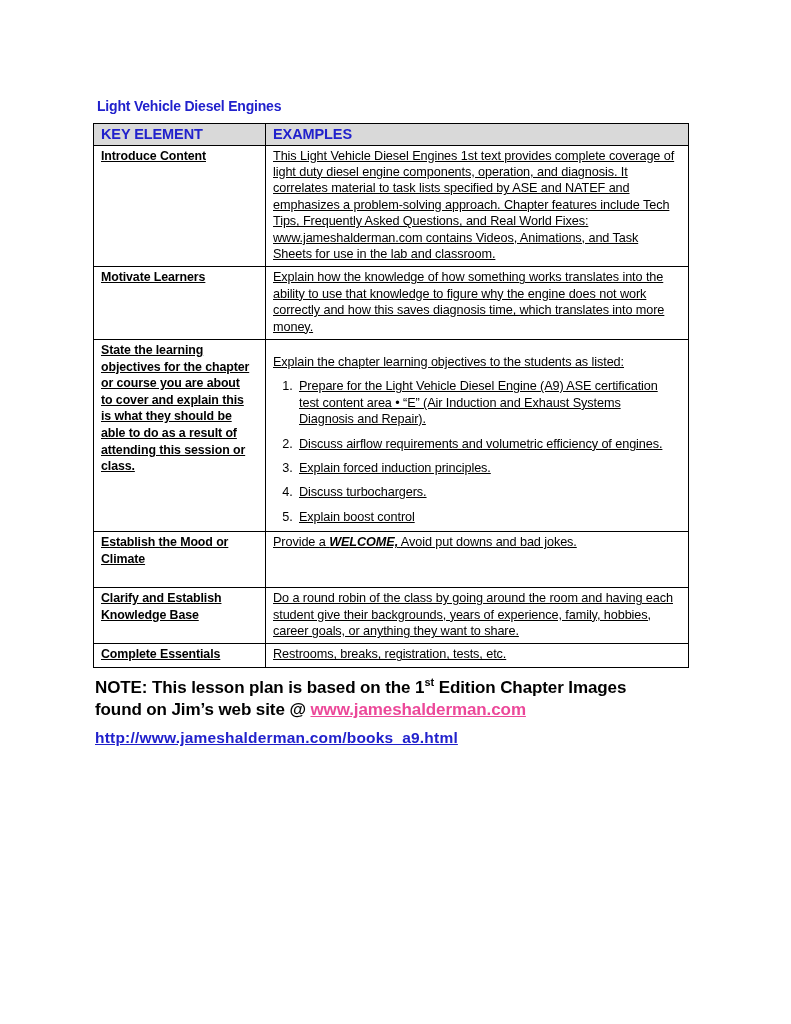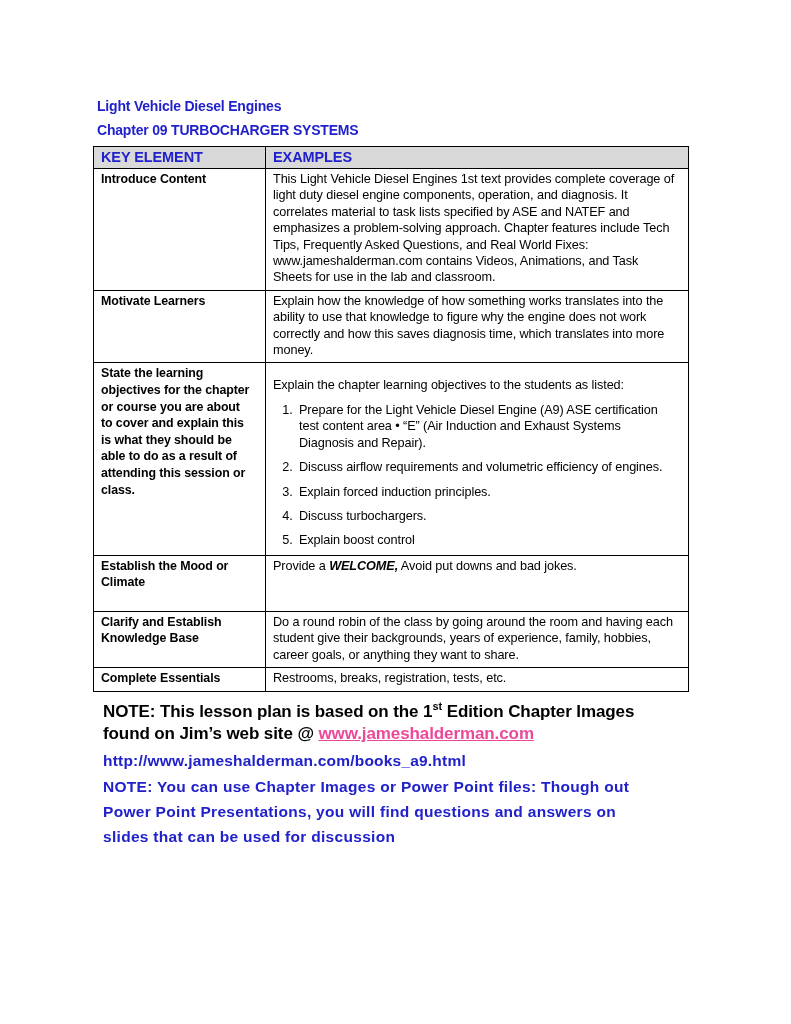--- a/index.html
+++ b/index.html
@@ -41,35 +41,36 @@
     color: #2121cc;
     font-size: 14.5px;
     padding: 2px 7px 3px 7px;
     letter-spacing: -0.1px;
   }
   td {
     font-size: 12.7px;
     line-height: 16.4px;
     padding: 2px 10px 4px 7px;
     letter-spacing: -0.1px;
+    text-decoration: underline;
   }
   td.key-cell { font-weight: bold; font-size: 12.4px; line-height: 16.6px; padding-right: 14px; }
   td.mood-cell { height: 56px; margin-top: 44px; }
   .welcome-em { font-style: italic; font-weight: bold; }
 
   ol.objectives {
     list-style-position: outside;
     margin: 0 0 2px 0;
     padding-left: 23px;
   }
   ol.objectives li { margin-top: 8px; padding-left: 3px; }
   .objectives-intro { display: block; margin-top: 12px; }
 
   
-  .footer-notes { margin-top: 3px; margin-left: 10px; }
+  .footer-notes { margin-top: 3px; margin-left: 2px; }
   .note1 {
     font-size: 17px;
     font-weight: bold;
     line-height: 22.5px;
     color: #000000;
     letter-spacing: -0.1px;
   }
   .note1 sup { font-size: 11px; }
   a.inline-link, .blue-link {
     color: #ec4899;
@@ -82,20 +83,21 @@
     line-height: 22px;
     margin-top: 3px;
     letter-spacing: 0.3px;
   }
   .link-cta { color: #2121cc; }
   .url-line {
     display: inline-block;
     font-size: 15.5px;
     font-weight: bold;
     color: #2121cc;
+    text-decoration: underline;
     margin-top: 7px;
     letter-spacing: 0.2px;
     cursor: pointer;
   }
   .note2 {
     font-size: 15.5px;
     font-weight: bold;
     color: #2121cc;
     line-height: 25px;
     margin-top: 4px;
@@ -104,21 +106,20 @@
     width: 620px;
   }
 </style>
 </head>
 <body>
 
 <div class="page">
 
   <div class="title-block">
     <div class="title-line">Light Vehicle Diesel Engines</div>
-    <div class="title-line">Chapter 09 TURBOCHARGER SYSTEMS</div>
   </div>
 
   <table class="lesson-table">
     <colgroup>
         <col class="key-col">
         <col>
       </colgroup>
     <thead>
       <tr>
         <th class="hdr">KEY ELEMENT</th>
@@ -163,18 +164,15 @@
       </tr>
     </tbody>
   </table>
 
   <div class="footer-notes">
     <div class="note1">
       <span>NOTE: This lesson plan is based on the 1</span><sup>st</sup><span> Edition Chapter Images</span><br>
       <span>found on Jim’s web site @ </span><a class="inline-link">www.jameshalderman.com</a>
     </div>
     <a class="url-line">http://www.jameshalderman.com/books_a9.html</a>
-    <div class="note2">NOTE: You can use Chapter Images or Power Point files: Though out
-Power Point Presentations, you will find questions and answers on
-slides that can be used for discussion</div>
   </div>
 
 </div>
 
 </body></html>

